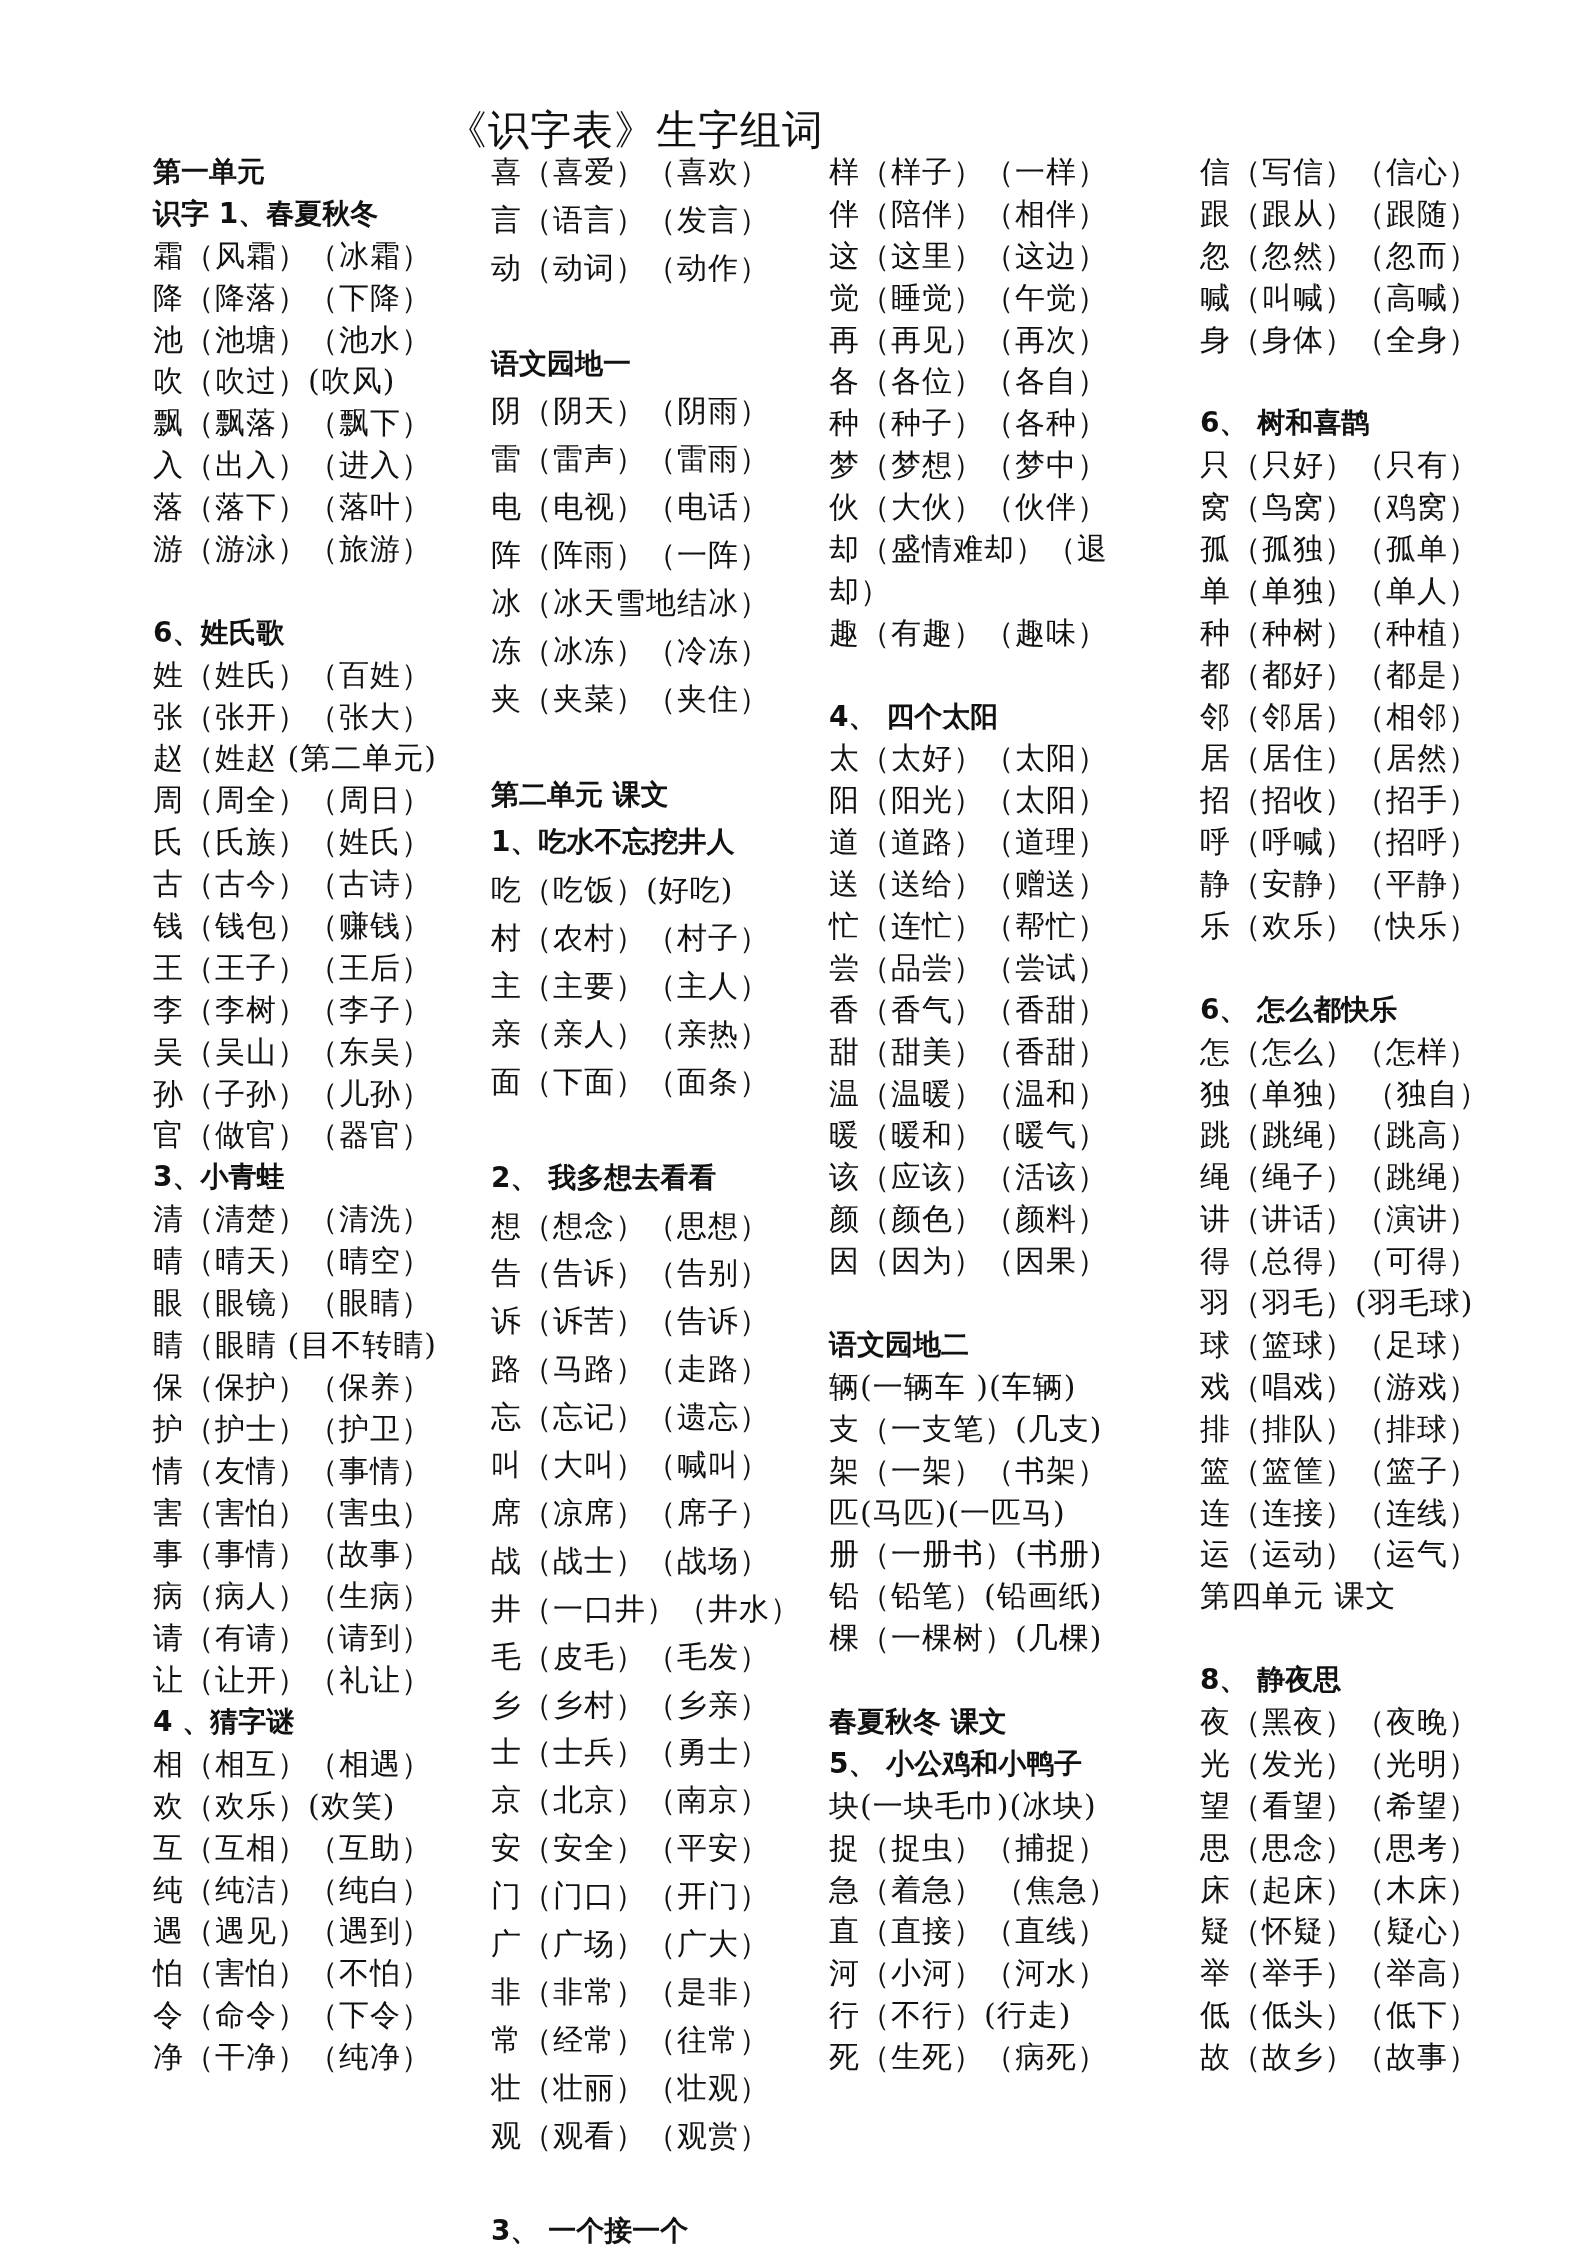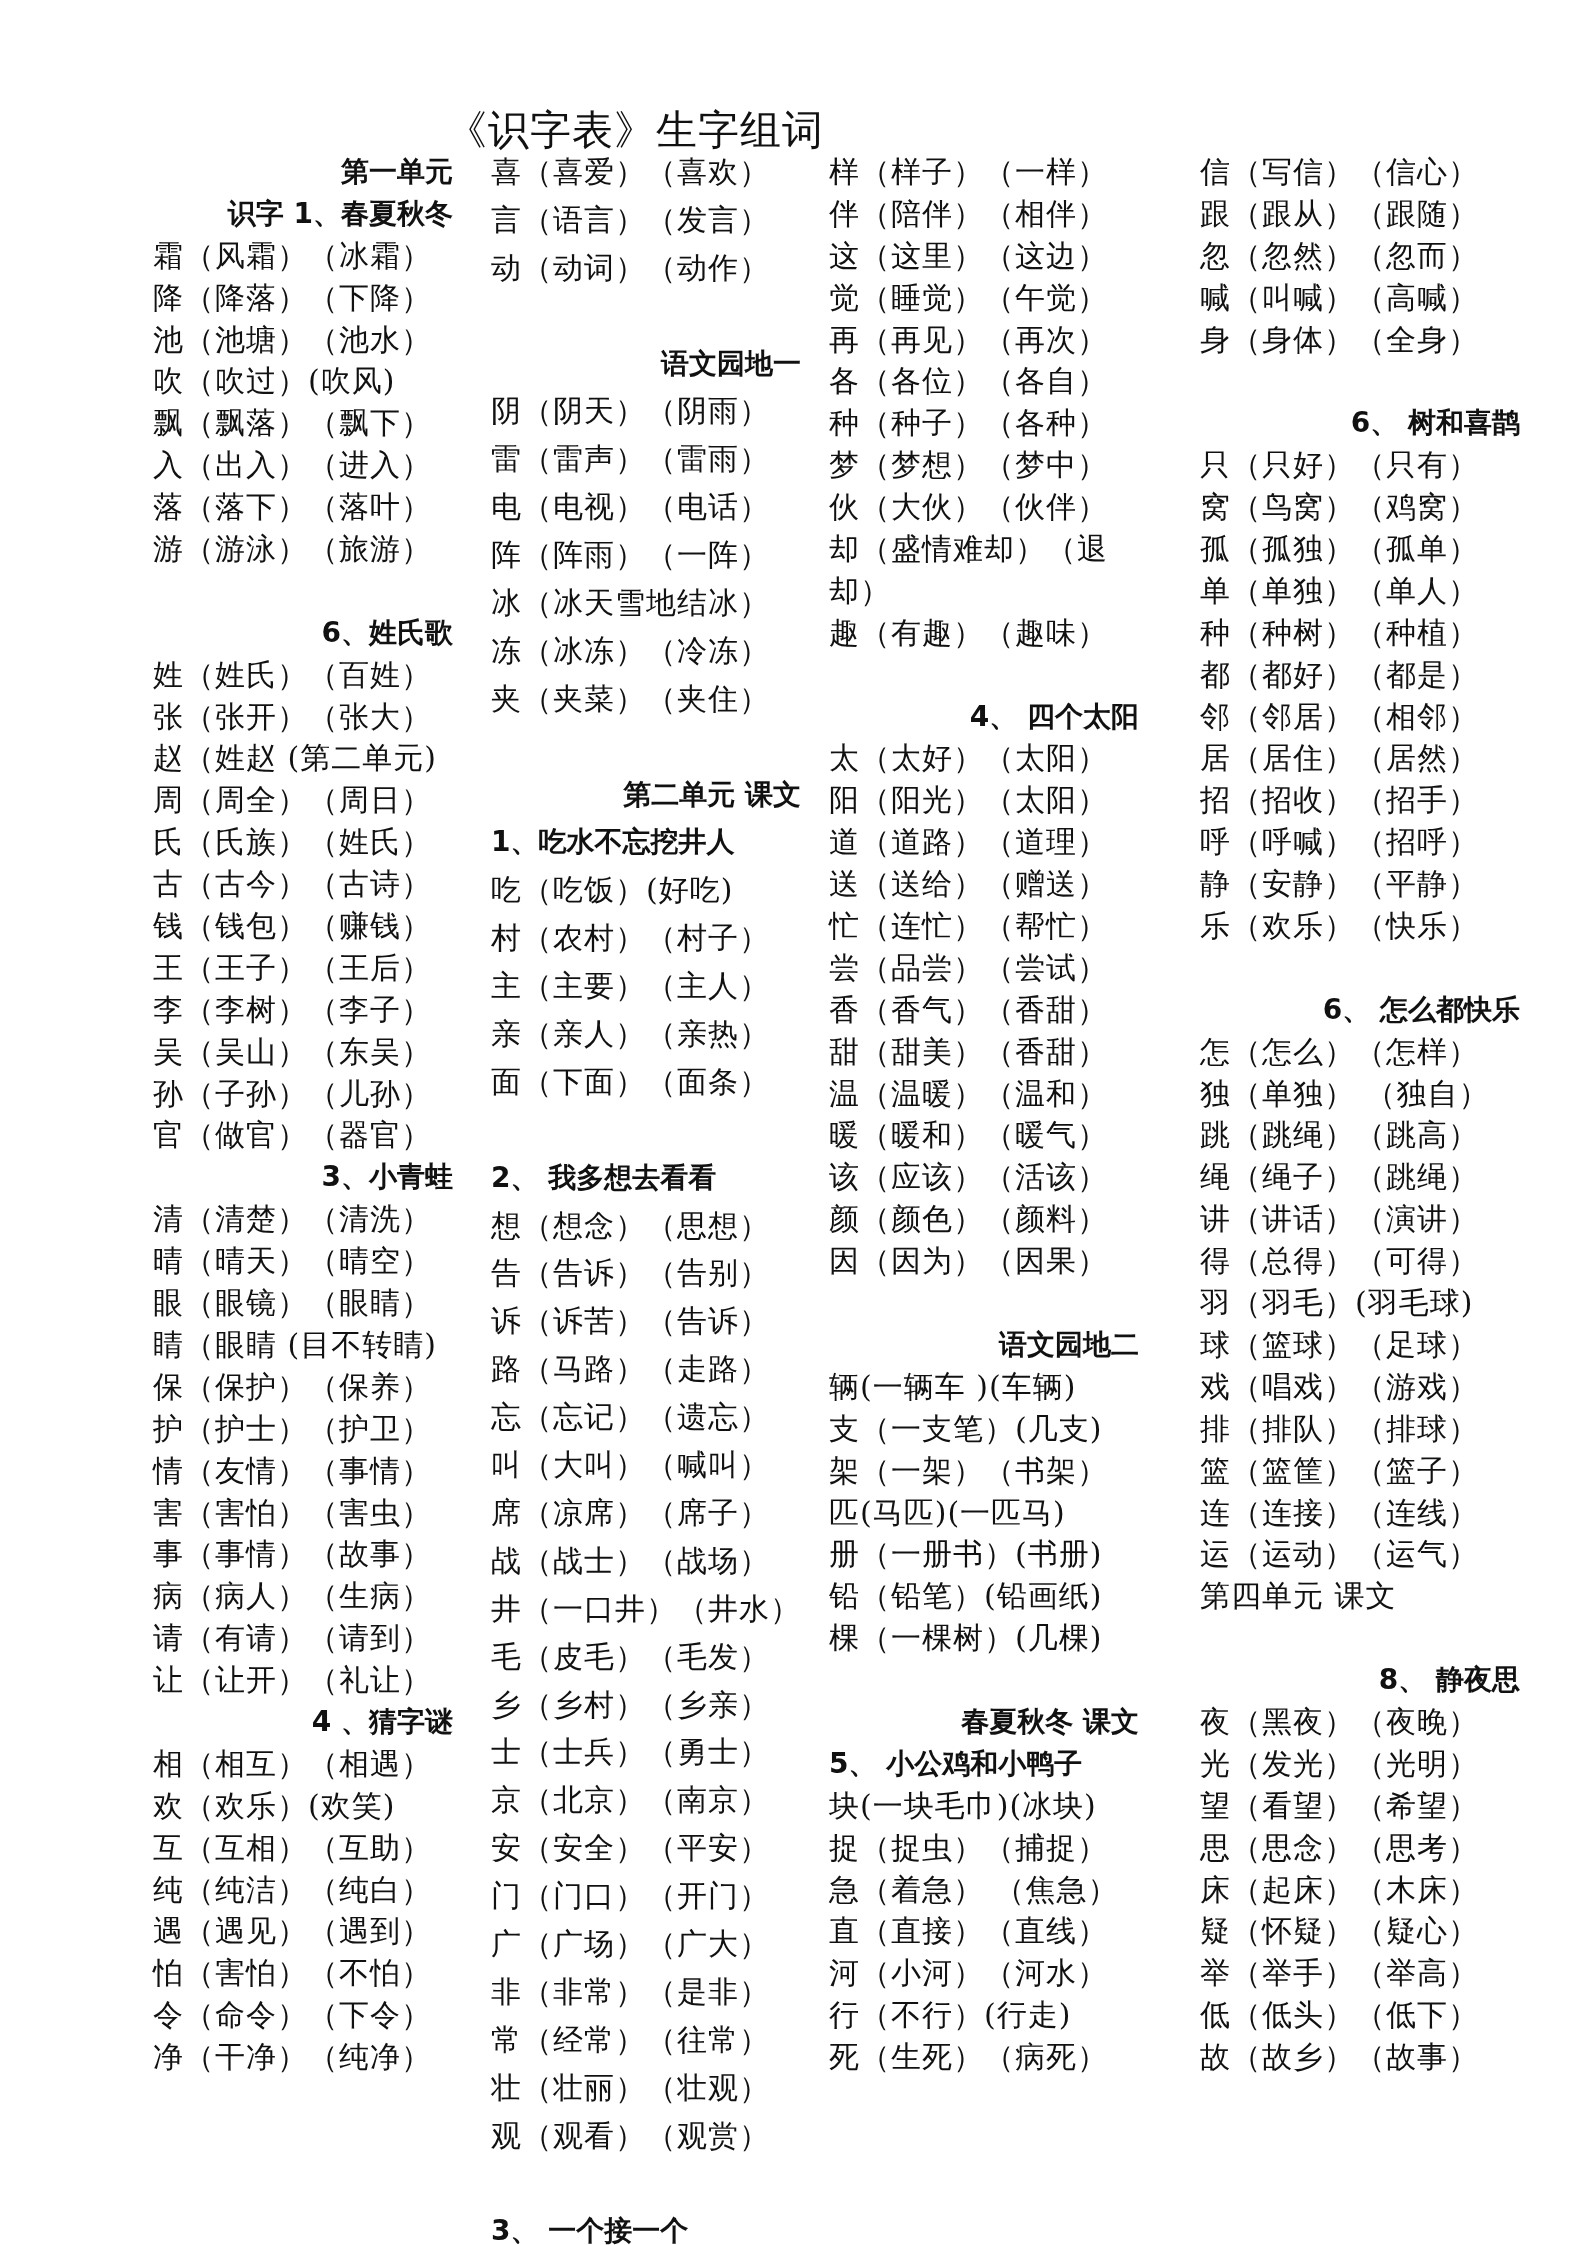--- a/index.html
+++ b/index.html
@@ -20,21 +20,21 @@
     display: flex; flex-direction: column;
   }
   .line {
     height: 41.9px; line-height: 41.9px; font-size: 30px; white-space: nowrap;
   }
   .line.row { letter-spacing: 1px; }
   .line.head {
     font-weight: bold; font-family: "DejaVu Sans", "Liberation Sans", sans-serif;
     font-size: 28px;
   }
-  .line.center { text-align: right; }
+  .line.center { text-align: left; }
   .line.blank { }
   #col1 { left: 153px; width: 300px; }
   #col2 { left: 491px; width: 310px; gap: 6px; }
   #col3 { left: 829px; width: 310px; }
   #col4 { left: 1200px; width: 320px; }
 </style>
 </head>
 <body>
 
 <div class="title">《识字表》生字组词</div>

